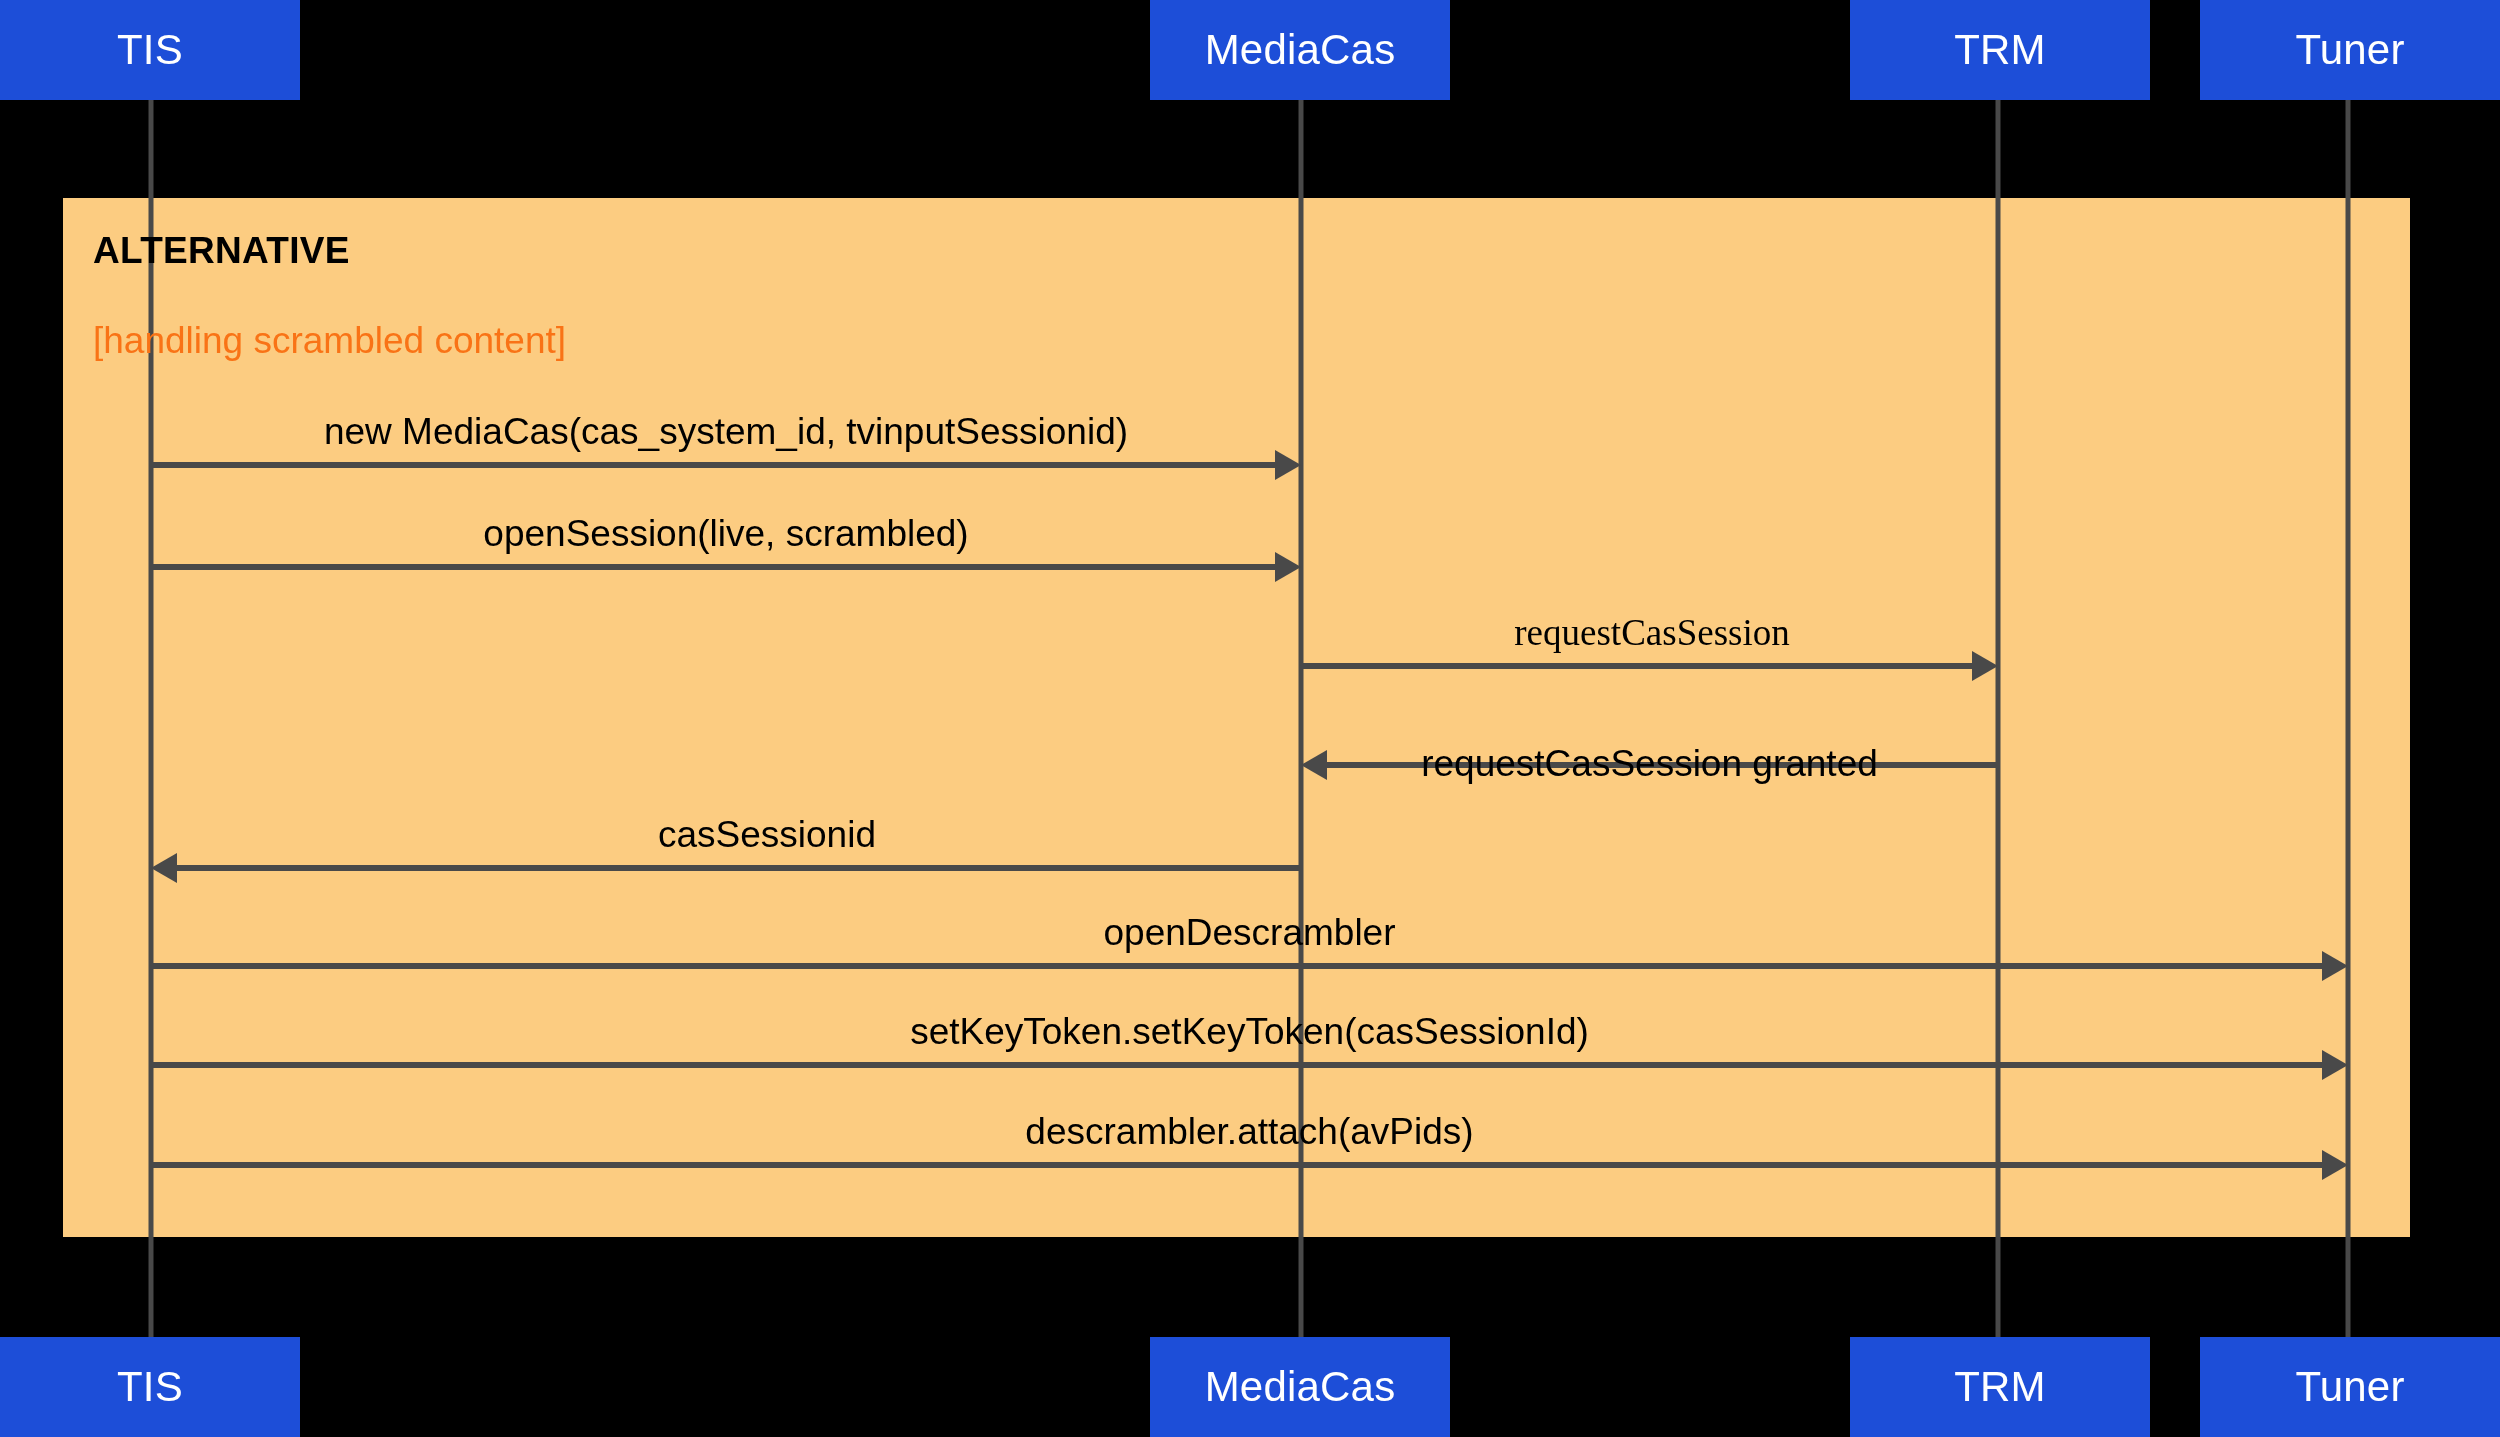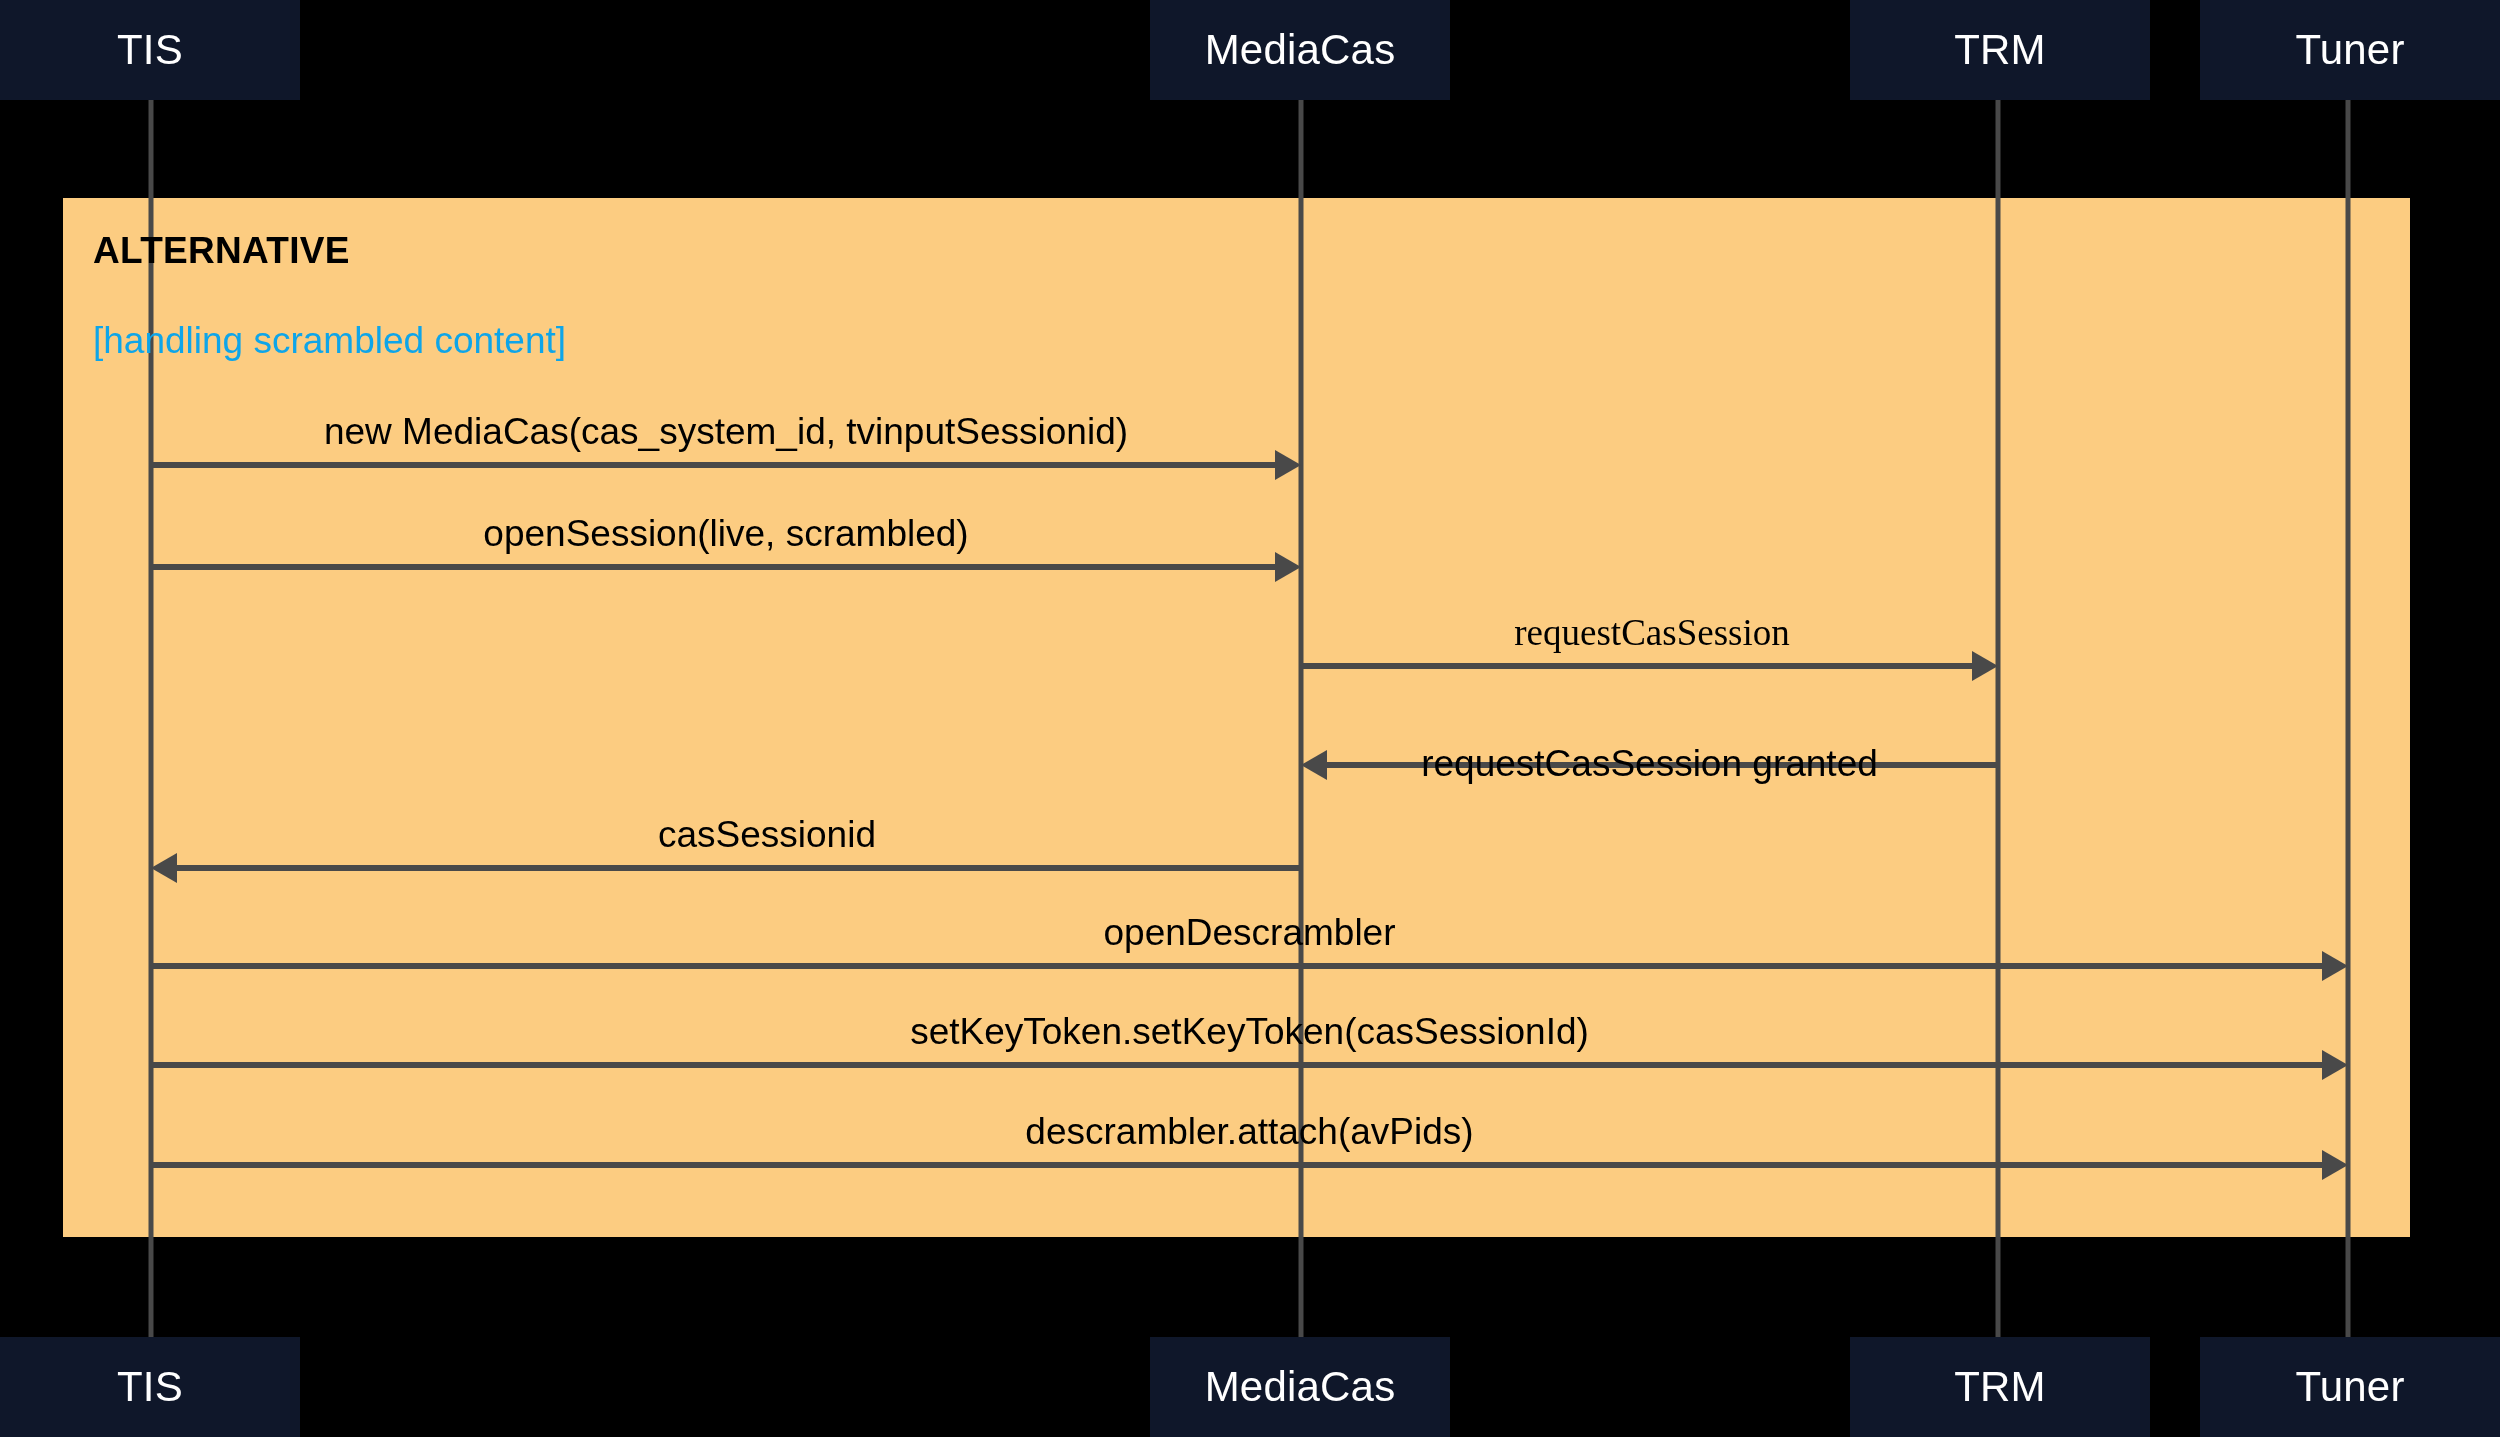--- a/index.html
+++ b/index.html
@@ -13,21 +13,21 @@
   #canvas {
     position: relative;
     width: 2500px;
     height: 1437px;
     background: #000000;
     overflow: hidden;
   }
   
   .participant-box {
     position: absolute;
-    background: #0f172a;
+    background: #1d4ed8;
     color: #FFFFFF;
     display: flex;
     align-items: center;
     justify-content: center;
     font-size: 42px;
     line-height: 1;
     letter-spacing: 0.2px;
     box-sizing: border-box;
   }
   
@@ -47,21 +47,21 @@
     font-size: 37px;
     font-weight: bold;
     color: #000000;
     white-space: nowrap;
     letter-spacing: 0.3px;
   }
   .fragment-guard {
     position: absolute;
     font-size: 37px;
     font-weight: normal;
-    color: #0ea5e9;
+    color: #f97316;
     white-space: nowrap;
   }
   
   .msg-line {
     position: absolute;
     height: 6px;
     background: #494949;
   }
   .msg-head {
     position: absolute;

